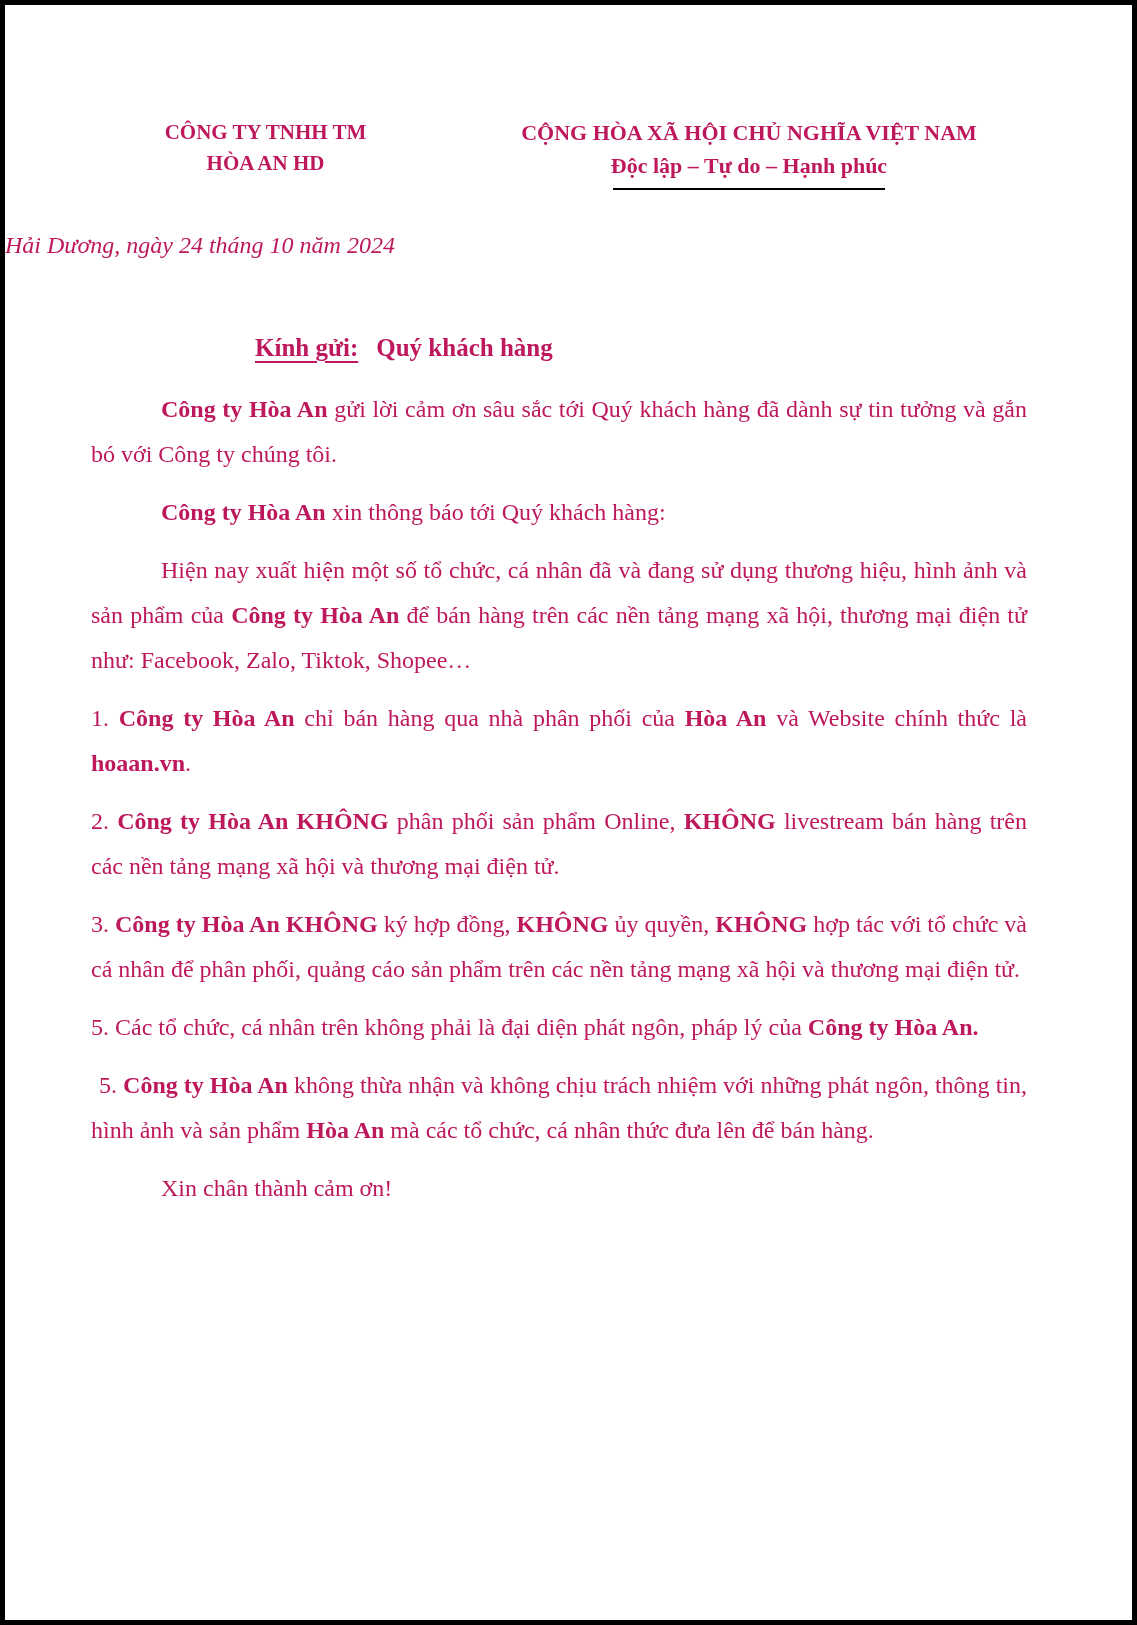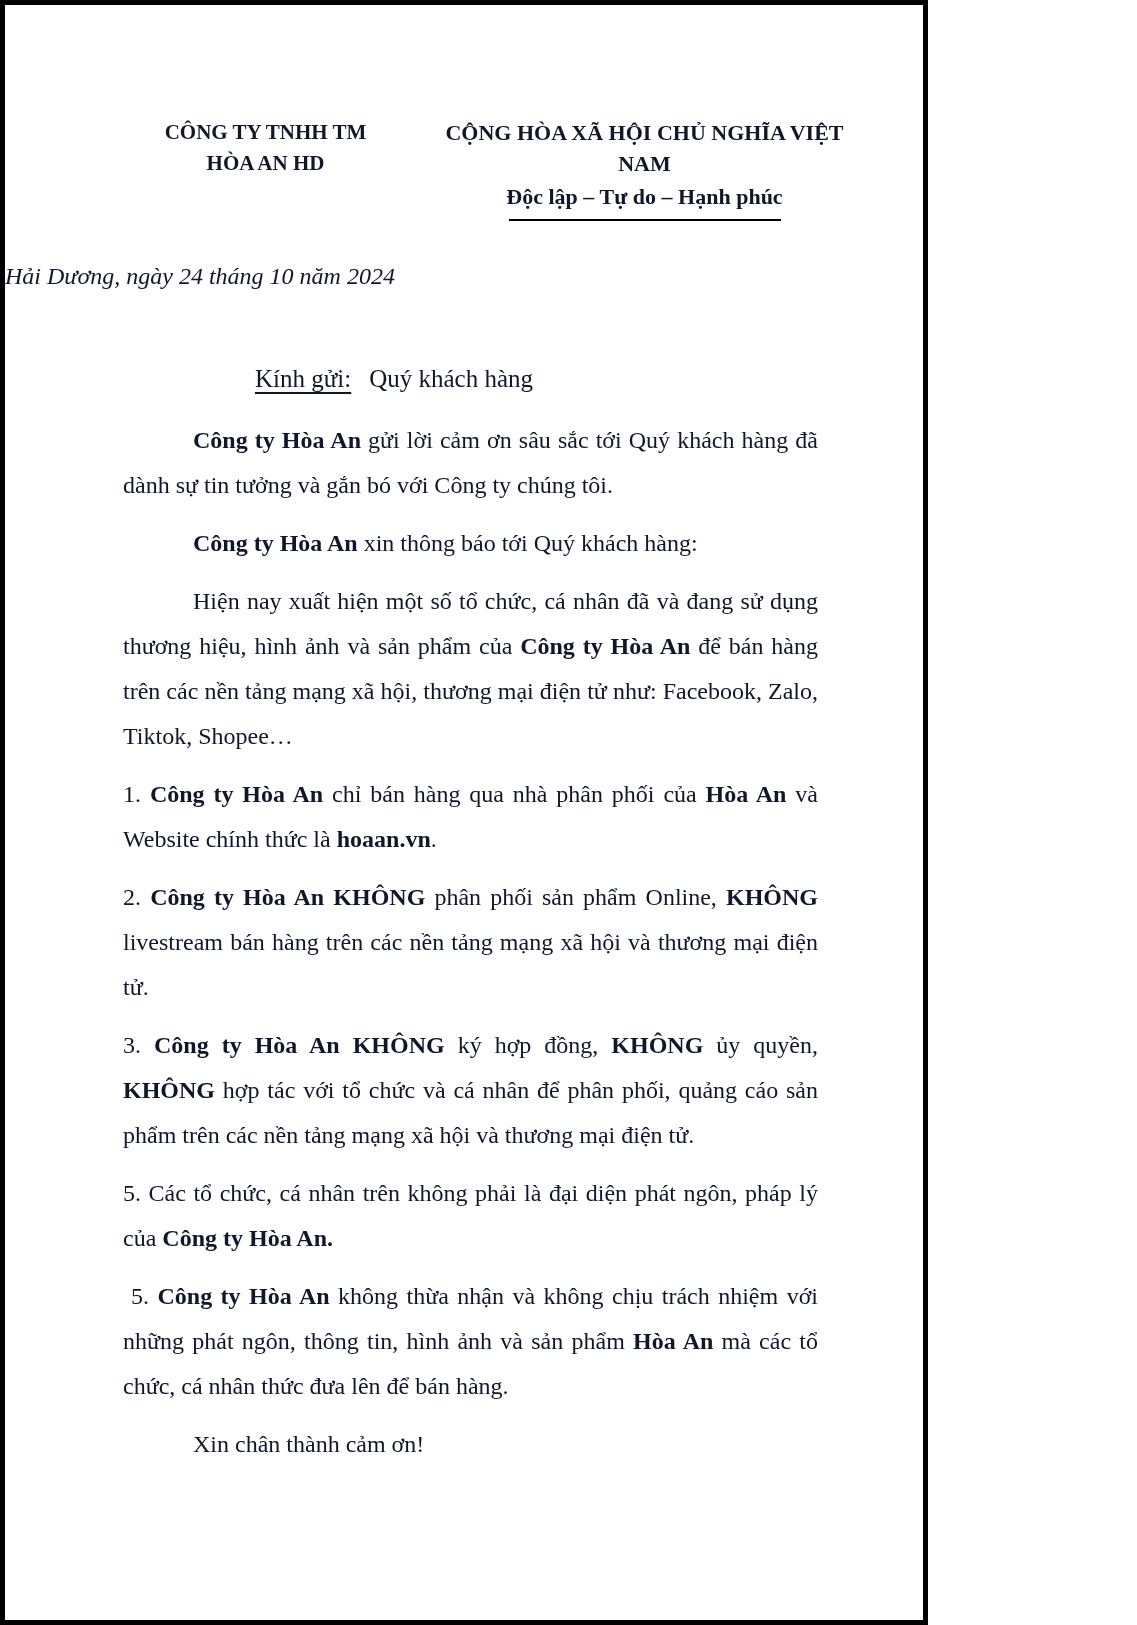--- a/index.html
+++ b/index.html
@@ -1,24 +1,24 @@
 <!DOCTYPE html>
 <html lang="vi"><head>
 <meta charset="utf-8">
 <style>
   html, body { margin: 0; padding: 0; background: #ffffff; }
   .page {
     position: relative;
-    width: 928px;
+    width: 1137px;
     height: 1625px;
     box-sizing: border-box;
     background: #ffffff;
     border: 5px solid #000000;
     font-family: "Liberation Serif", "DejaVu Serif", serif;
-    color: #0f172a;
+    color: #be185d;
     overflow: hidden;
   }
   .header {
     display: flex;
     align-items: flex-start;
     padding: 112px 70px 0 118px;
   }
   .hdr-left {
     width: 285px;
     text-align: center;
@@ -44,32 +44,32 @@
   .dateline {
     margin-top: 40px;
     padding-right: 130px;
     font-style: italic;
     font-size: 24px;
     line-height: 30px;
   }
   .salutation {
     margin: 70px 105px 0 105px;
     padding-left: 145px;
-    font-weight: normal;
+    font-weight: bold;
     font-size: 25px;
     line-height: 35px;
   }
   .salutation .kg {
     text-decoration: underline;
     text-underline-offset: 5px;
     text-decoration-thickness: 2px;
   }
   .salutation .recipient { margin-left: 18px; }
   .body-text {
-    margin: 22px 105px 0 118px;
+    margin: 22px 105px 0 86px;
     font-size: 24px;
   }
   .para {
     margin: 0 0 13px 0;
     line-height: 45px;
     text-align: justify;
   }
   .para.indent { text-indent: 70px; }
   .para.indent-sm { text-indent: 8px; }
   .b { font-weight: bold; }

